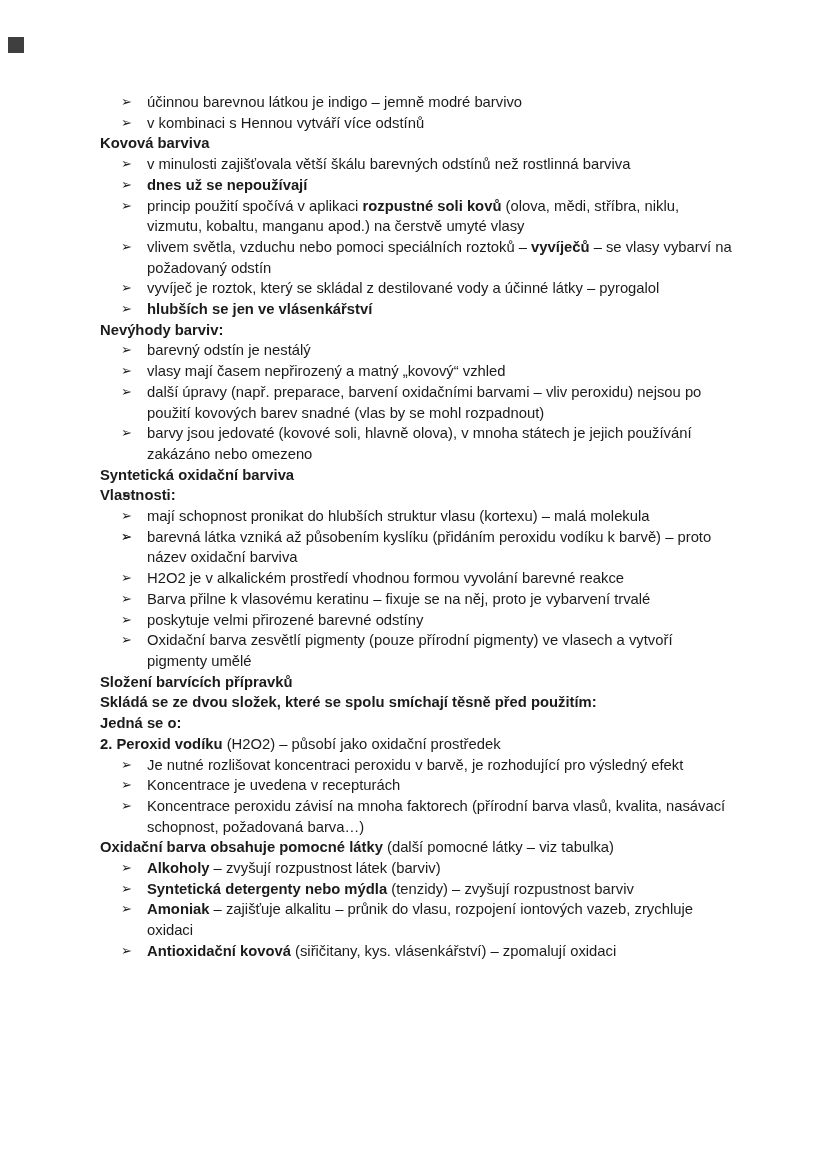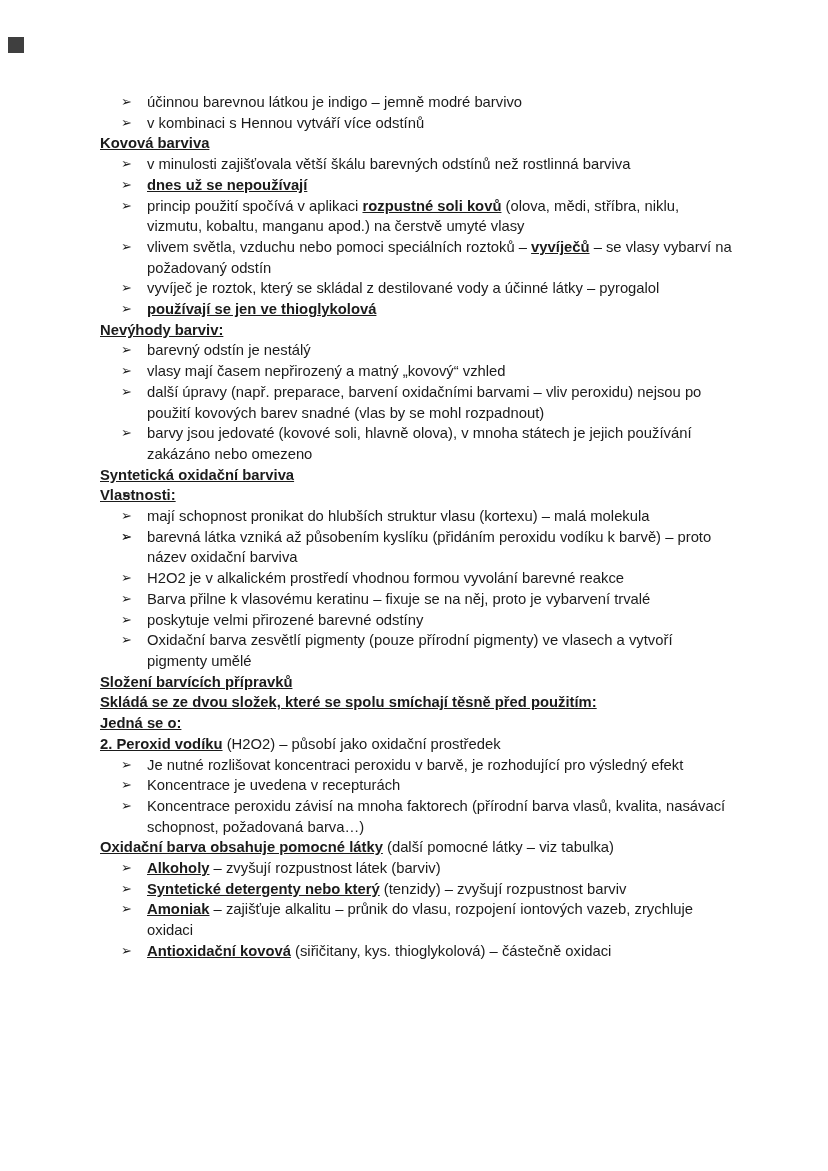--- a/index.html
+++ b/index.html
@@ -39,37 +39,37 @@
     position: relative;
     padding-left: 47px;
   }
   .block.bullet .marker {
     position: absolute;
     left: 21px;
     top: 0;
     font-size: 13px;
     color: #1b1b1b;
   }
-  .bold { font-weight: bold; text-decoration: underline; }
+  .bold { font-weight: bold; }
 </style>
 </head>
 <body>
 
 <div class="page">
   <div class="corner-mark"></div>
   <div class="content">
       <div class="block bullet"><span class="marker">➢</span><span>účinnou barevnou látkou je indigo – jemně modré barvivo</span></div>
       <div class="block bullet"><span class="marker">➢</span><span>v kombinaci s Hennou vytváří více odstínů</span></div>
       <div class="block heading"><span class="bold">Kovová barviva</span></div>
       <div class="block bullet"><span class="marker">➢</span><span>v minulosti zajišťovala větší škálu barevných odstínů než rostlinná barviva</span></div>
       <div class="block bullet"><span class="marker">➢</span><span class="bold">dnes už se nepoužívají</span></div>
       <div class="block bullet"><span class="marker">➢</span><span>princip použití spočívá v aplikaci </span><span class="bold">rozpustné soli kovů</span><span> (olova, mědi, stříbra, niklu, vizmutu, kobaltu, manganu apod.) na čerstvě umyté vlasy</span></div>
       <div class="block bullet"><span class="marker">➢</span><span>vlivem světla, vzduchu nebo pomoci speciálních roztoků – </span><span class="bold">vyvíječů</span><span> – se vlasy vybarví na požadovaný odstín</span></div>
       <div class="block bullet"><span class="marker">➢</span><span>vyvíječ je roztok, který se skládal z destilované vody a účinné látky – pyrogalol</span></div>
-      <div class="block bullet"><span class="marker">➢</span><span class="bold">používají se jen ve thioglykolová</span></div>
+      <div class="block bullet"><span class="marker">➢</span><span class="bold">hlubších se jen ve vlásenkářství</span></div>
       <div class="block heading"><span class="bold">Nevýhody barviv:</span></div>
       <div class="block bullet"><span class="marker">➢</span><span>barevný odstín je nestálý</span></div>
       <div class="block bullet"><span class="marker">➢</span><span>vlasy mají časem nepřirozený a matný „kovový“ vzhled</span></div>
       <div class="block bullet"><span class="marker">➢</span><span>další úpravy (např. preparace, barvení oxidačními barvami – vliv peroxidu) nejsou po použití kovových barev snadné (vlas by se mohl rozpadnout)</span></div>
       <div class="block bullet"><span class="marker">➢</span><span>barvy jsou jedovaté (kovové soli, hlavně olova), v mnoha státech je jejich používání zakázáno nebo omezeno</span></div>
       <div class="block heading"><span class="bold">Syntetická oxidační barviva</span></div>
       <div class="block bullet"><span class="marker">➢</span></div>
       <div class="block heading"><span class="bold">Vlastnosti:</span></div>
       <div class="block bullet"><span class="marker">➢</span><span>mají schopnost pronikat do hlubších struktur vlasu (kortexu) – malá molekula</span></div>
       <div class="block bullet"><span class="marker">➢</span></div>
@@ -80,17 +80,17 @@
       <div class="block bullet"><span class="marker">➢</span><span>Oxidační barva zesvětlí pigmenty (pouze přírodní pigmenty) ve vlasech a vytvoří pigmenty umělé</span></div>
       <div class="block heading"><span class="bold">Složení barvících přípravků</span></div>
       <div class="block heading"><span class="bold">Skládá se ze dvou složek, které se spolu smíchají těsně před použitím:</span></div>
       <div class="block heading"><span class="bold">Jedná se o:</span></div>
       <div class="block paragraph"><span class="bold">2. Peroxid vodíku</span><span> (H2O2) – působí jako oxidační prostředek</span></div>
       <div class="block bullet"><span class="marker">➢</span><span>Je nutné rozlišovat koncentraci peroxidu v barvě, je rozhodující pro výsledný efekt</span></div>
       <div class="block bullet"><span class="marker">➢</span><span>Koncentrace je uvedena v recepturách</span></div>
       <div class="block bullet"><span class="marker">➢</span><span>Koncentrace peroxidu závisí na mnoha faktorech (přírodní barva vlasů, kvalita, nasávací schopnost, požadovaná barva…)</span></div>
       <div class="block paragraph"><span class="bold">Oxidační barva obsahuje pomocné látky</span><span> (další pomocné látky – viz tabulka)</span></div>
       <div class="block bullet"><span class="marker">➢</span><span class="bold">Alkoholy</span><span> – zvyšují rozpustnost látek (barviv)</span></div>
-      <div class="block bullet"><span class="marker">➢</span><span class="bold">Syntetické detergenty nebo který</span><span> (tenzidy) – zvyšují rozpustnost barviv</span></div>
+      <div class="block bullet"><span class="marker">➢</span><span class="bold">Syntetická detergenty nebo mýdla</span><span> (tenzidy) – zvyšují rozpustnost barviv</span></div>
       <div class="block bullet"><span class="marker">➢</span><span class="bold">Amoniak</span><span> – zajišťuje alkalitu – průnik do vlasu, rozpojení iontových vazeb, zrychluje oxidaci</span></div>
-      <div class="block bullet"><span class="marker">➢</span><span class="bold">Antioxidační kovová</span><span> (siřičitany, kys. thioglykolová) – částečně oxidaci</span></div>
+      <div class="block bullet"><span class="marker">➢</span><span class="bold">Antioxidační kovová</span><span> (siřičitany, kys. vlásenkářství) – zpomalují oxidaci</span></div>
     </div>
 </div>
 
 </body></html>

